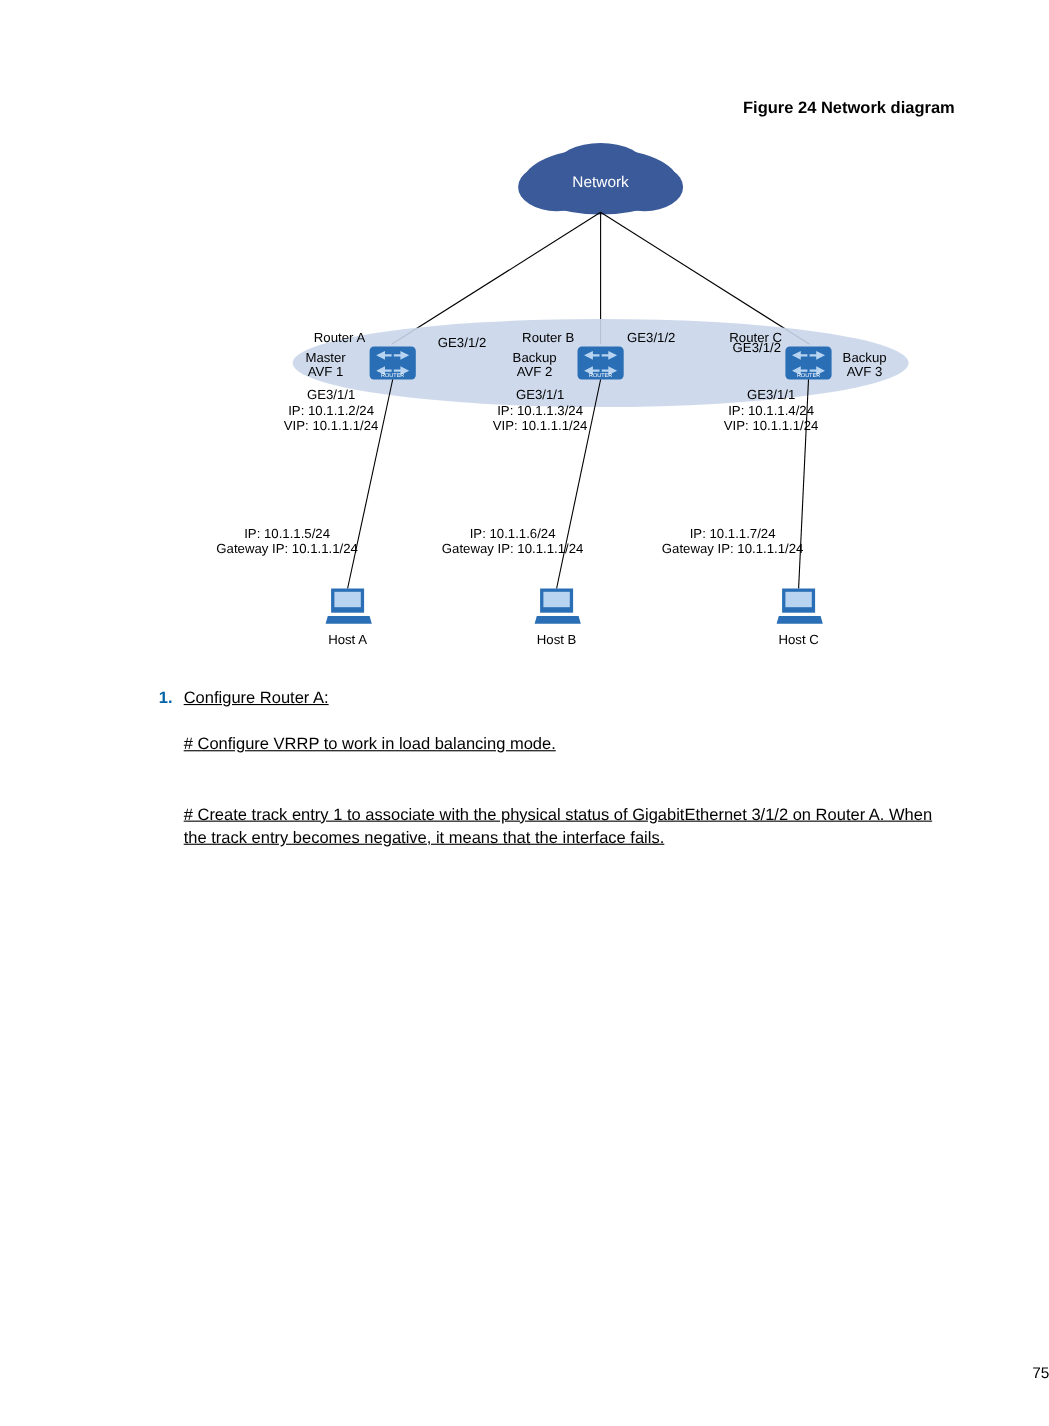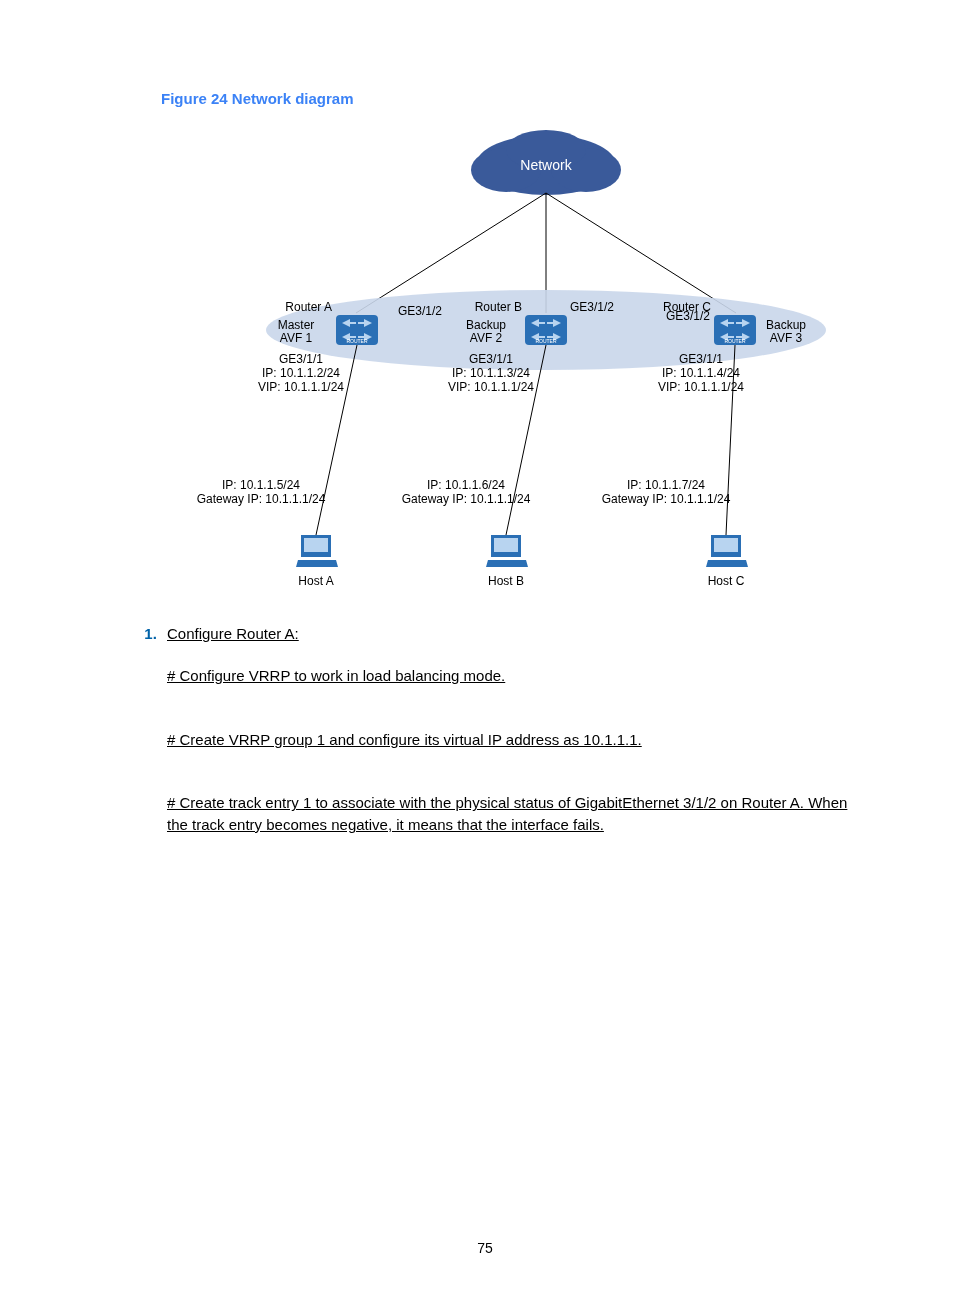--- a/index.html
+++ b/index.html
@@ -10,25 +10,26 @@
     color: #000;
     width: 954px;
   }
   .page {
     padding: 90px 86px 40px 86px;
     position: relative;
     min-height: 1296px;
     box-sizing: border-box;
   }
   .fig-caption {
-    color: #3b82f6;
+    color: #000000;
     font-weight: bold;
     font-size: 15px;
     margin-left: 75px;
     margin-bottom: 8px;
+    text-align: right;
   }
   .diagram-wrap {
     width: 700px;
     margin: 0 auto 24px 60px;
   }
   .diag-label {
     font-family: Arial, sans-serif;
     font-size: 12px;
     fill: #000;
   }
@@ -63,21 +64,21 @@
     line-height: 1.45;
   }
   .step-body > p.tight {
     margin-bottom: 42px;
   }
   .page-num {
     position: absolute;
     bottom: 40px;
     left: 16px;
     right: 0;
-    text-align: center;
+    text-align: right;
     font-size: 14px;
   }
 </style>
 </head>
 <body>
 
 <div class="page">
   <div class="fig-caption">Figure 24 Network diagram</div>
 
   <div class="diagram-wrap">
@@ -169,20 +170,19 @@
       <text x="580" y="470" text-anchor="middle" class="diag-label">Host C</text>
     </svg>
   </div>
 
 
   <ol class="proc">
     <li>
       <span>Configure Router A:</span>
       <div class="step-body">
         <p class="tight"># Configure VRRP to work in load balancing mode.</p>
-        <p class="tight"># Create VRRP group 1 and configure its virtual IP address as 10.1.1.1.</p>
         <p># Create track entry 1 to associate with the physical status of GigabitEthernet 3/1/2 on Router A. When the track entry becomes negative, it means that the interface fails.</p>
       </div>
     </li>
   </ol>
 
   <div class="page-num">75</div>
 </div>
 
 </body></html>

